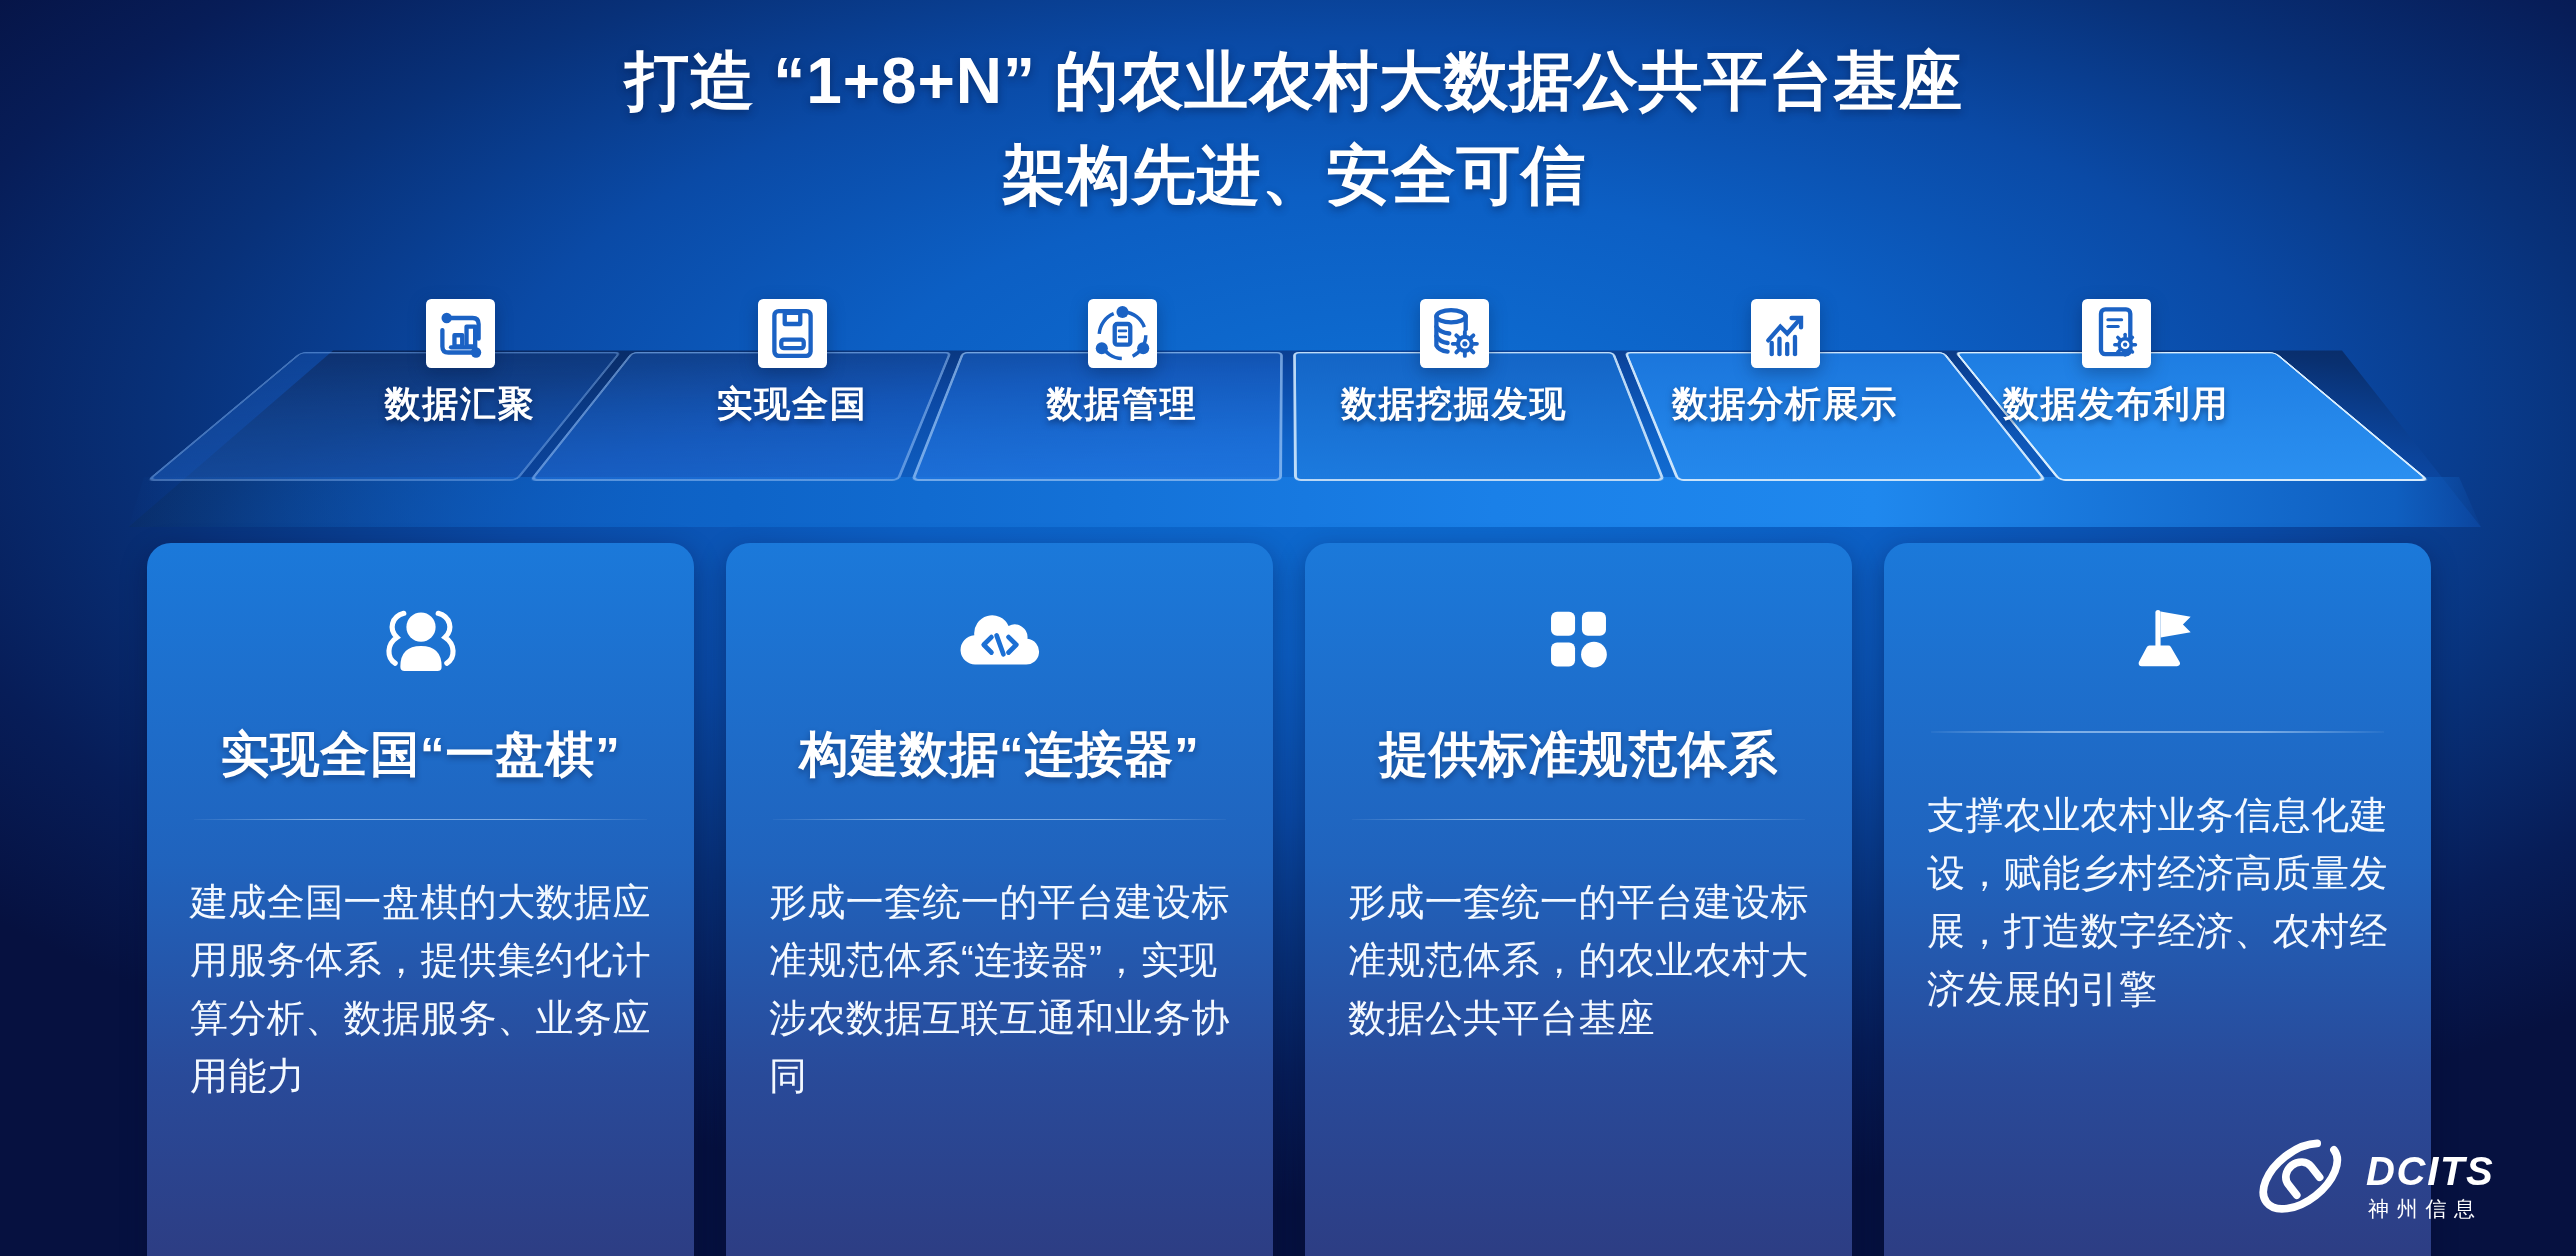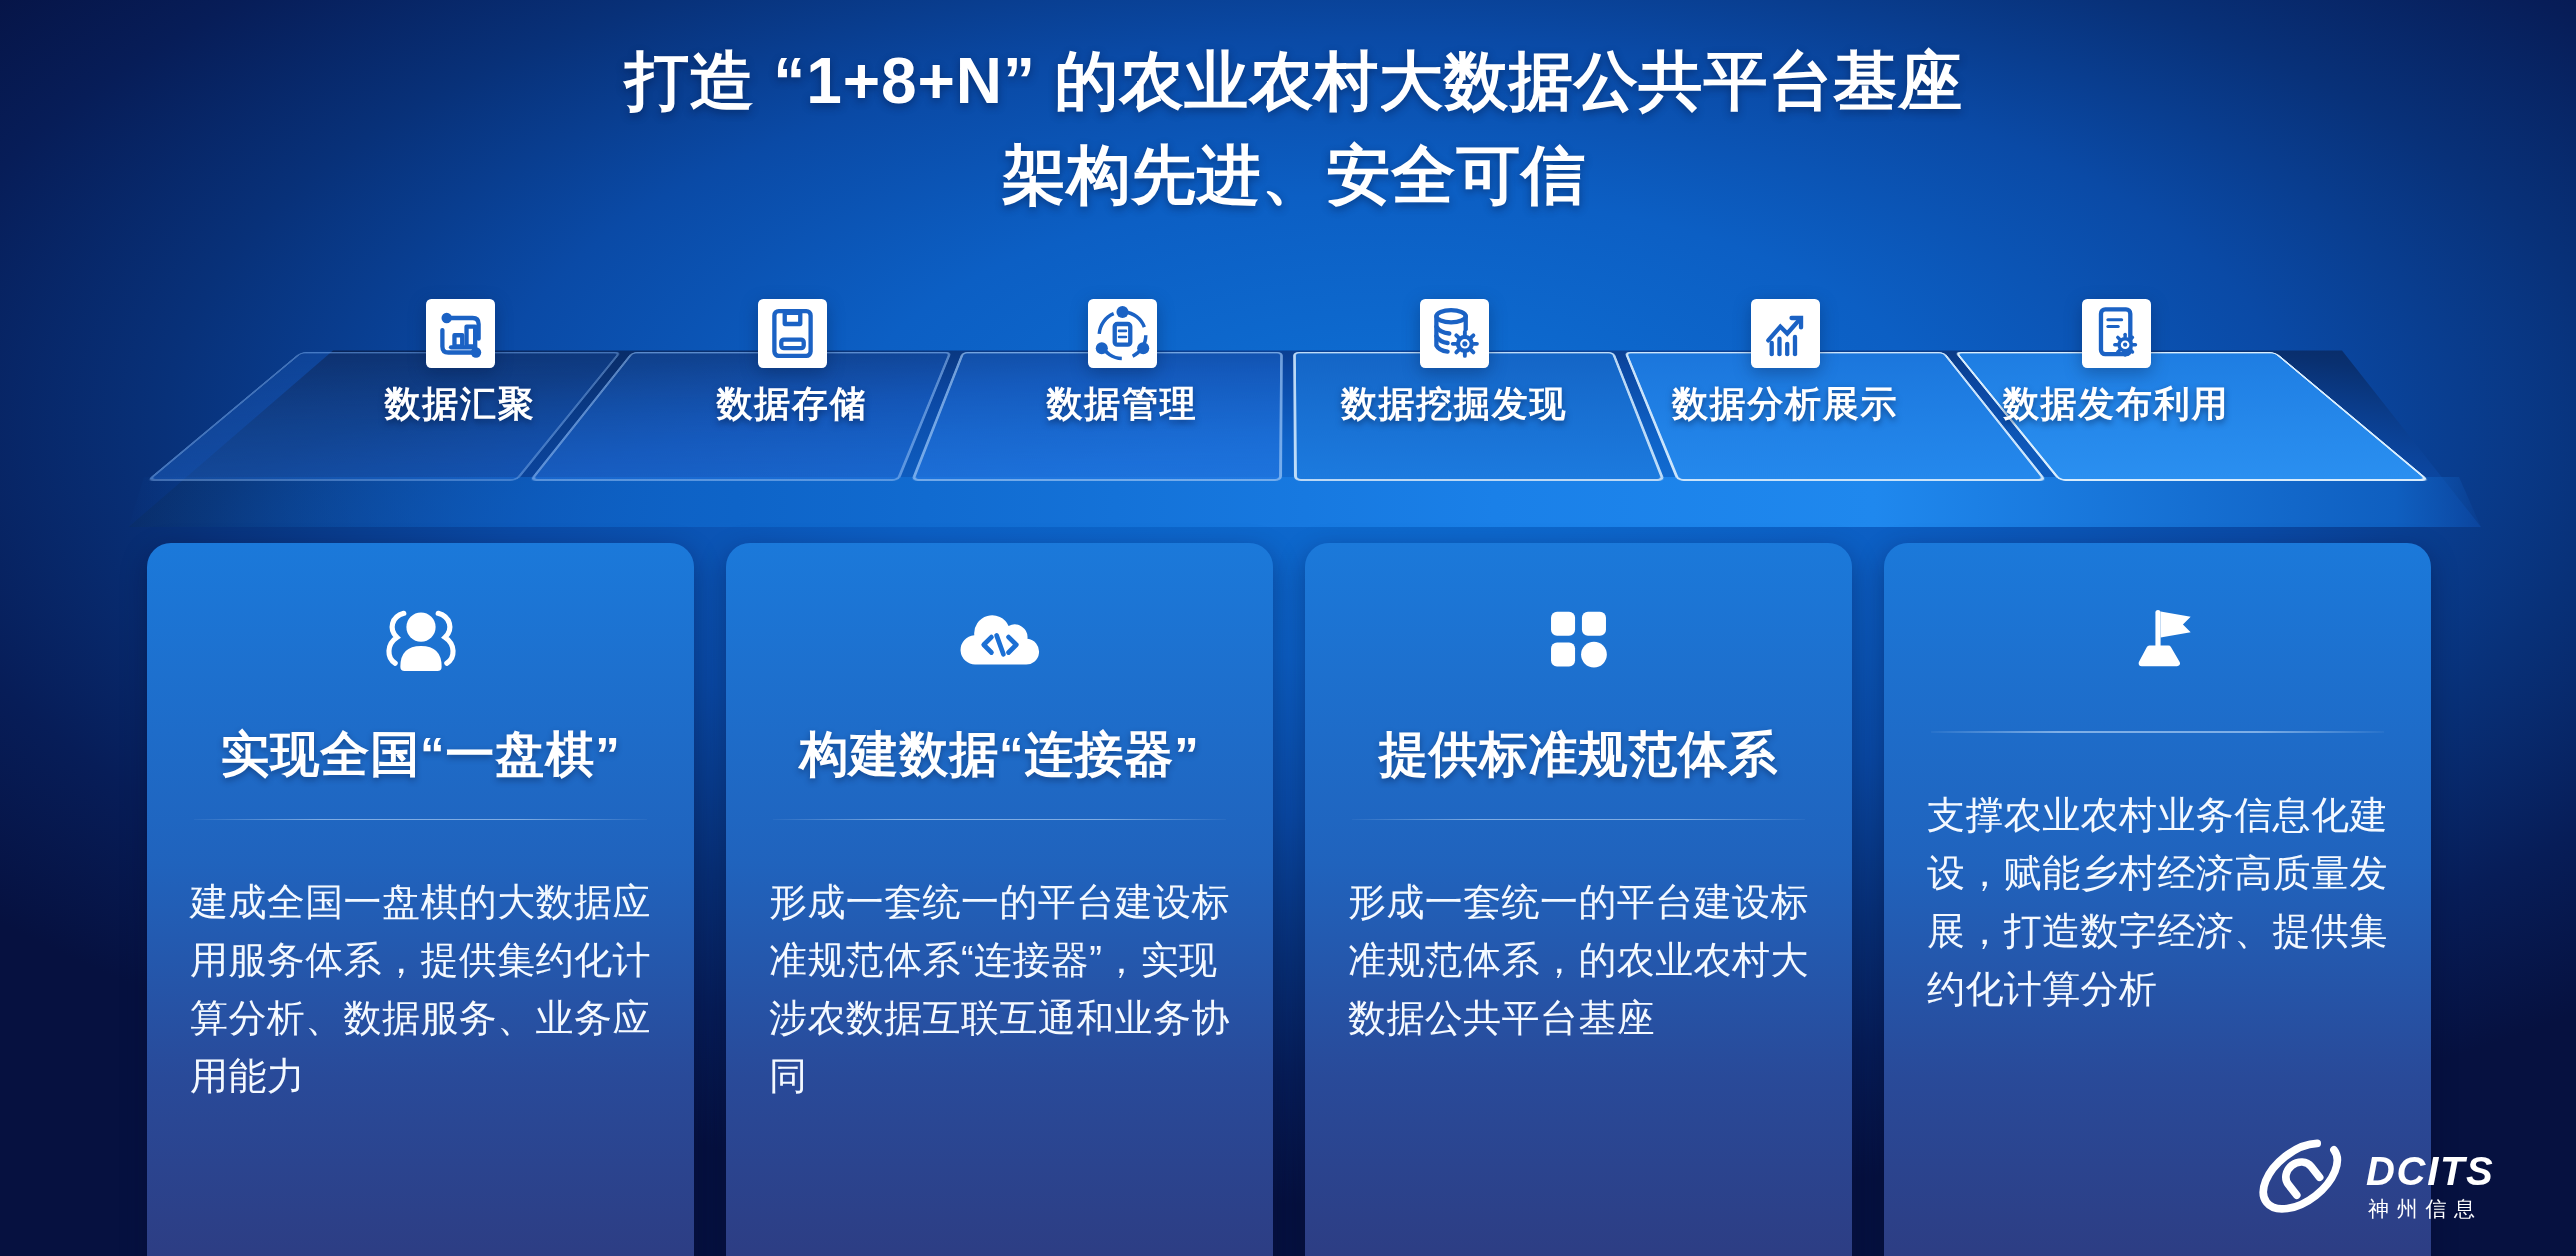--- a/index.html
+++ b/index.html
@@ -94,21 +94,21 @@
   <div class="tile-label">数据汇聚</div>
 </div>
 
 <div class="tile-head" style="left:586px;">
   <svg width="69" height="69" viewBox="0 0 80 80">
     <rect x="0" y="0" width="80" height="80" rx="6" fill="#ffffff"></rect>
     <rect class="ib" x="19" y="14" width="42" height="52" rx="5"></rect>
     <rect class="ib" x="31" y="16" width="18" height="13"></rect>
     <rect class="ib" x="27" y="47" width="26" height="10" rx="3"></rect>
   </svg>
-  <div class="tile-label">数据存储</div>
+  <div class="tile-label">实现全国</div>
 </div>
 
 <div class="tile-head" style="left:916px;">
   <svg width="69" height="69" viewBox="0 0 80 80">
     <rect x="0" y="0" width="80" height="80" rx="6" fill="#ffffff"></rect>
     <circle cx="40" cy="42" r="27" fill="none" stroke="#1b62c4" stroke-width="4" stroke-dasharray="30 13"></circle>
     <rect class="ib" x="31" y="29" width="18" height="24" rx="3" fill="#ffffff"></rect>
     <line x1="36" y1="37" x2="44" y2="37" stroke="#1b62c4" stroke-width="3" stroke-linecap="round"></line>
     <line x1="36" y1="44" x2="44" y2="44" stroke="#1b62c4" stroke-width="3" stroke-linecap="round"></line>
     <circle class="ibf" cx="40" cy="15" r="7"></circle>
@@ -227,21 +227,21 @@
 
   <div class="card">
     <div class="card-icon">
       <svg width="86" height="74" viewBox="0 0 100 86">
         <rect x="47" y="8" width="6" height="48" rx="3" fill="#ffffff"></rect>
         <path d="M53,10 L88,16 L79,25 L88,34 L53,40 Z" fill="#ffffff"></path>
         <path d="M31,70 L40,53 L62,53 L72,70 Z" fill="#ffffff" stroke="#ffffff" stroke-width="7" stroke-linejoin="round"></path>
       </svg>
     </div>
     <div class="card-divider"></div>
-    <div class="card-body">支撑农业农村业务信息化建设，赋能乡村经济高质量发展，打造数字经济、提供集约化计算分析</div>
+    <div class="card-body">支撑农业农村业务信息化建设，赋能乡村经济高质量发展，打造数字经济、农村经济发展的引擎</div>
   </div>
 
 </div>
 
 <div class="logo">
   <svg class="logo-mark" width="112" height="94" viewBox="0 0 130 110">
     <g transform="translate(63,54) rotate(-38)">
       <ellipse cx="0" cy="0" rx="50" ry="29" fill="none" stroke="#ffffff" stroke-width="9" stroke-dasharray="230 28" stroke-linecap="round"></ellipse>
       <path d="M-17,15 V-1 A17,15 0 0 1 17,-1 V15" fill="none" stroke="#ffffff" stroke-width="9" stroke-linecap="round"></path>
     </g>

